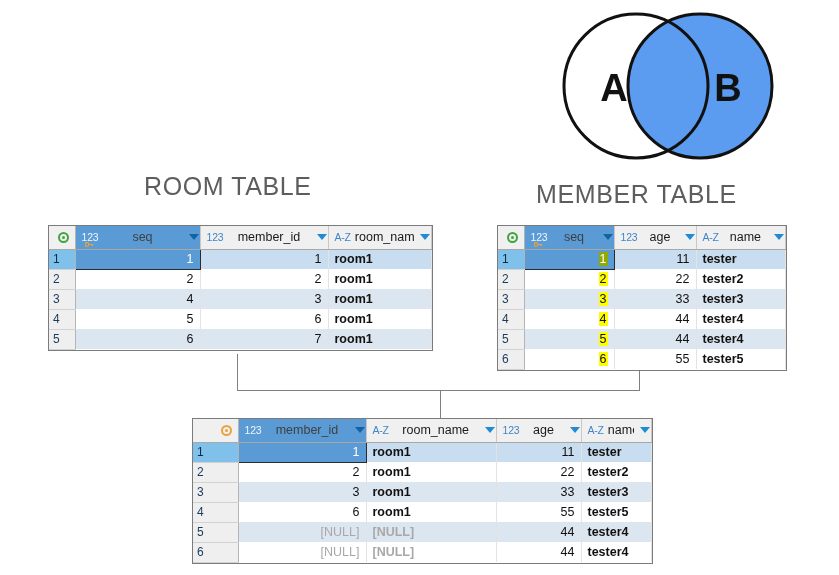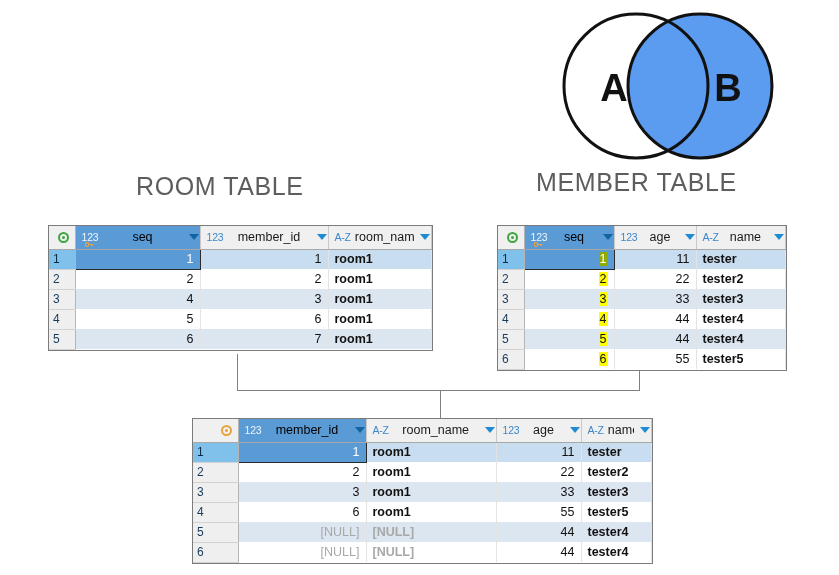--- a/index.html
+++ b/index.html
@@ -27,22 +27,22 @@
 
   
   .table-title {
     position: absolute;
     font-size: 25px;
     color: #5d5d5d;
     letter-spacing: 0.6px;
     white-space: nowrap;
     font-family: "Liberation Sans", sans-serif;
   }
-  #room-table-title  { left: 136px; top: 172px; text-align: right; }
-  #member-table-title{ left: 536px; top: 168px; }
+  #room-table-title  { left: 144px; top: 172px; text-align: right; }
+  #member-table-title{ left: 536px; top: 180px; }
 
   
   .connector {
     position: absolute;
     background: #808080;
   }
   .connector.v { width: 1px; }
   .connector.h { height: 1px; }
 
   
@@ -103,21 +103,21 @@
     position: relative;
   }
   .keycol .type-tag { color: #edf4fb; }
   .hdr-name {
     font-size: 12.5px;
     color: #1a1a1a;
     flex: 1 1 auto;
     overflow: hidden;
     text-overflow: clip;
   }
-  .keycol .hdr-name { color: #000000; }
+  .keycol .hdr-name { color: #404040; }
   .caret {
     flex: 0 0 auto;
     width: 0; height: 0;
     border-left: 5.5px solid transparent;
     border-right: 5.5px solid transparent;
     border-top: 6px solid #1f8bd4;
     margin-left: 2px;
   }
   .keycol .caret { border-top-color: #1163a3; }
 

